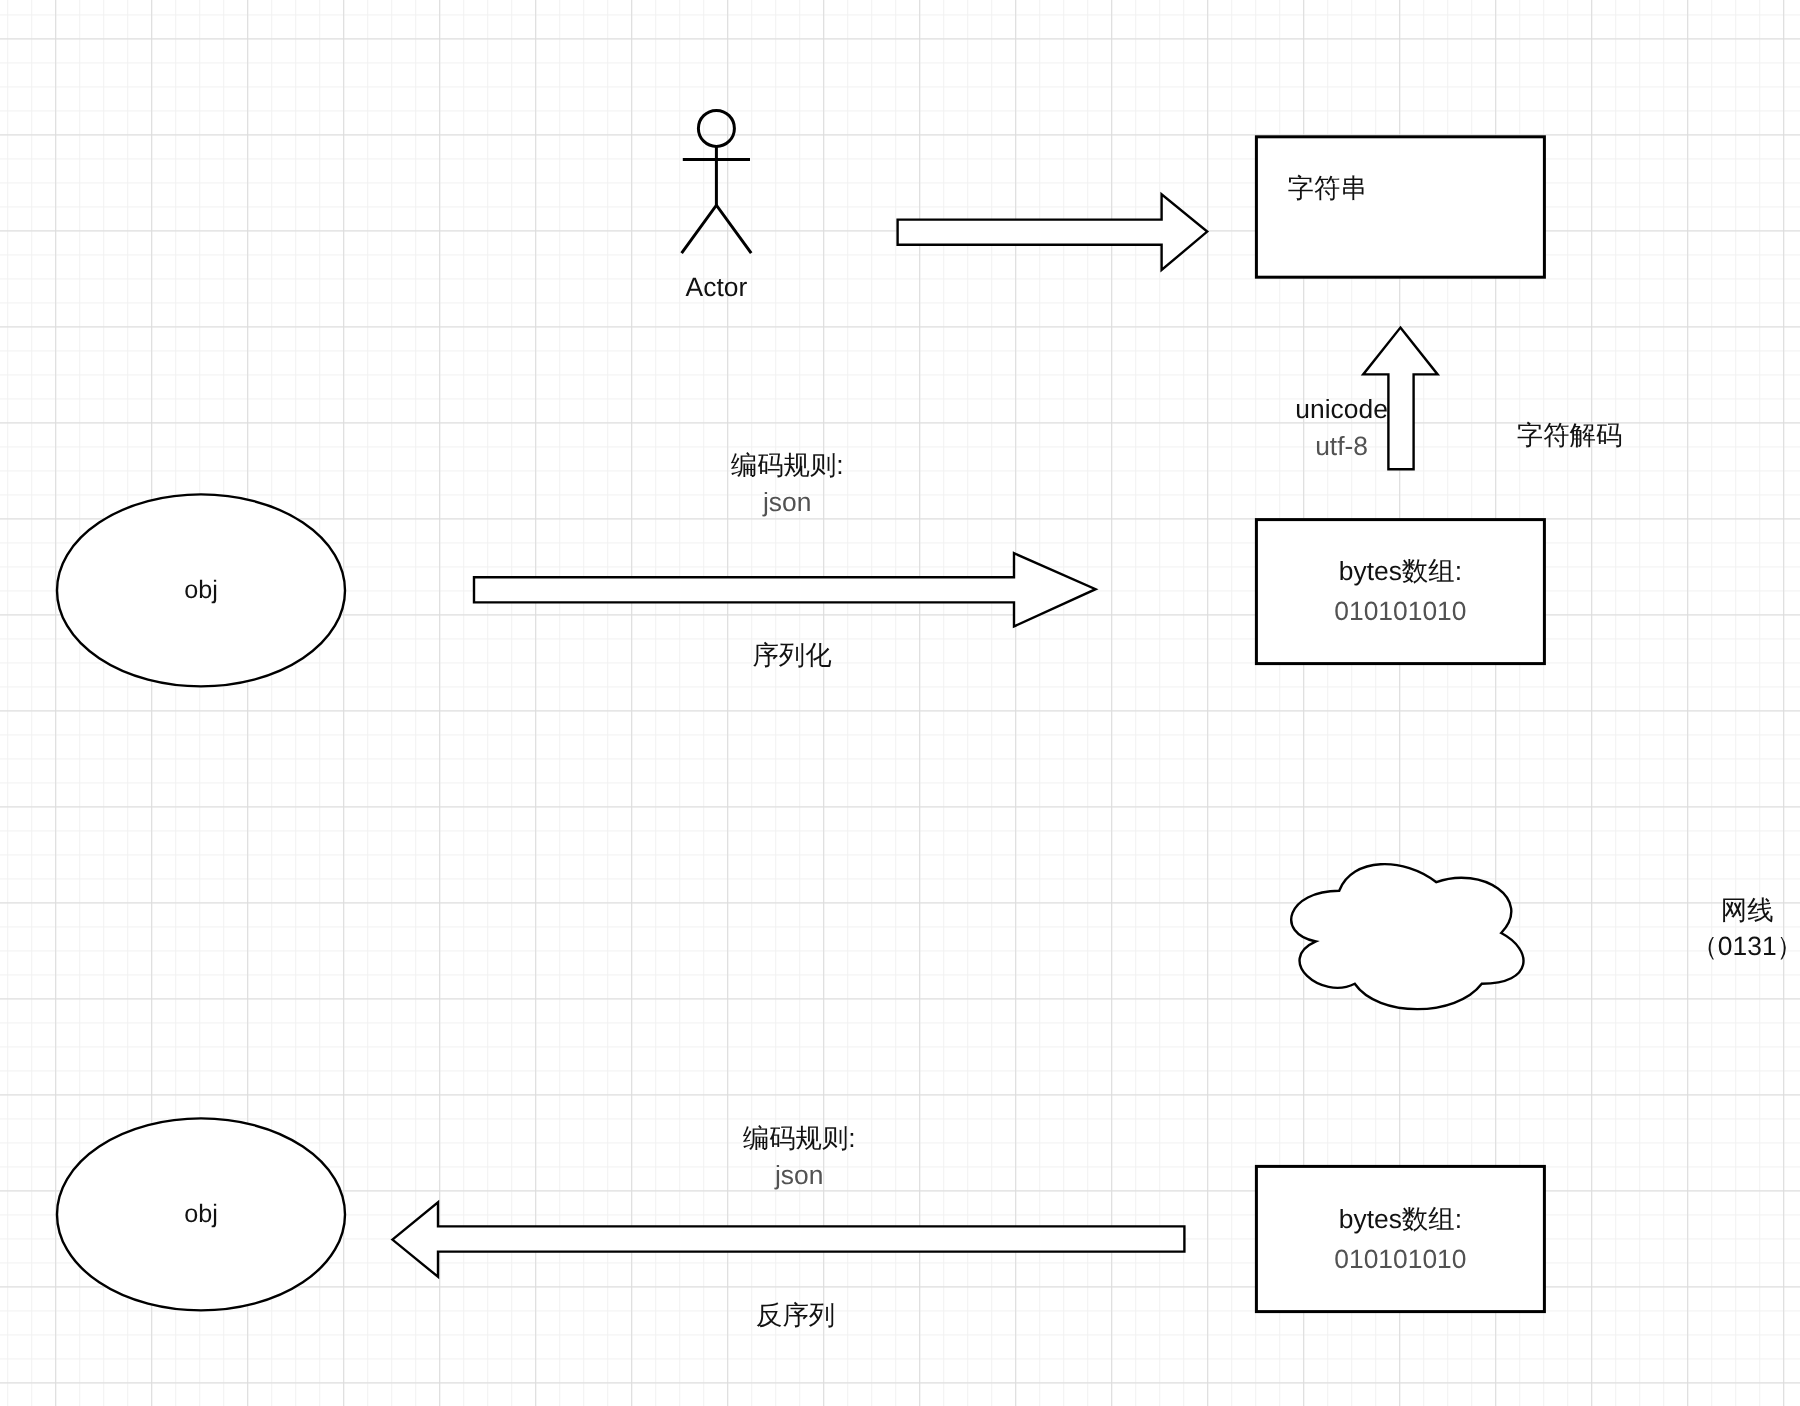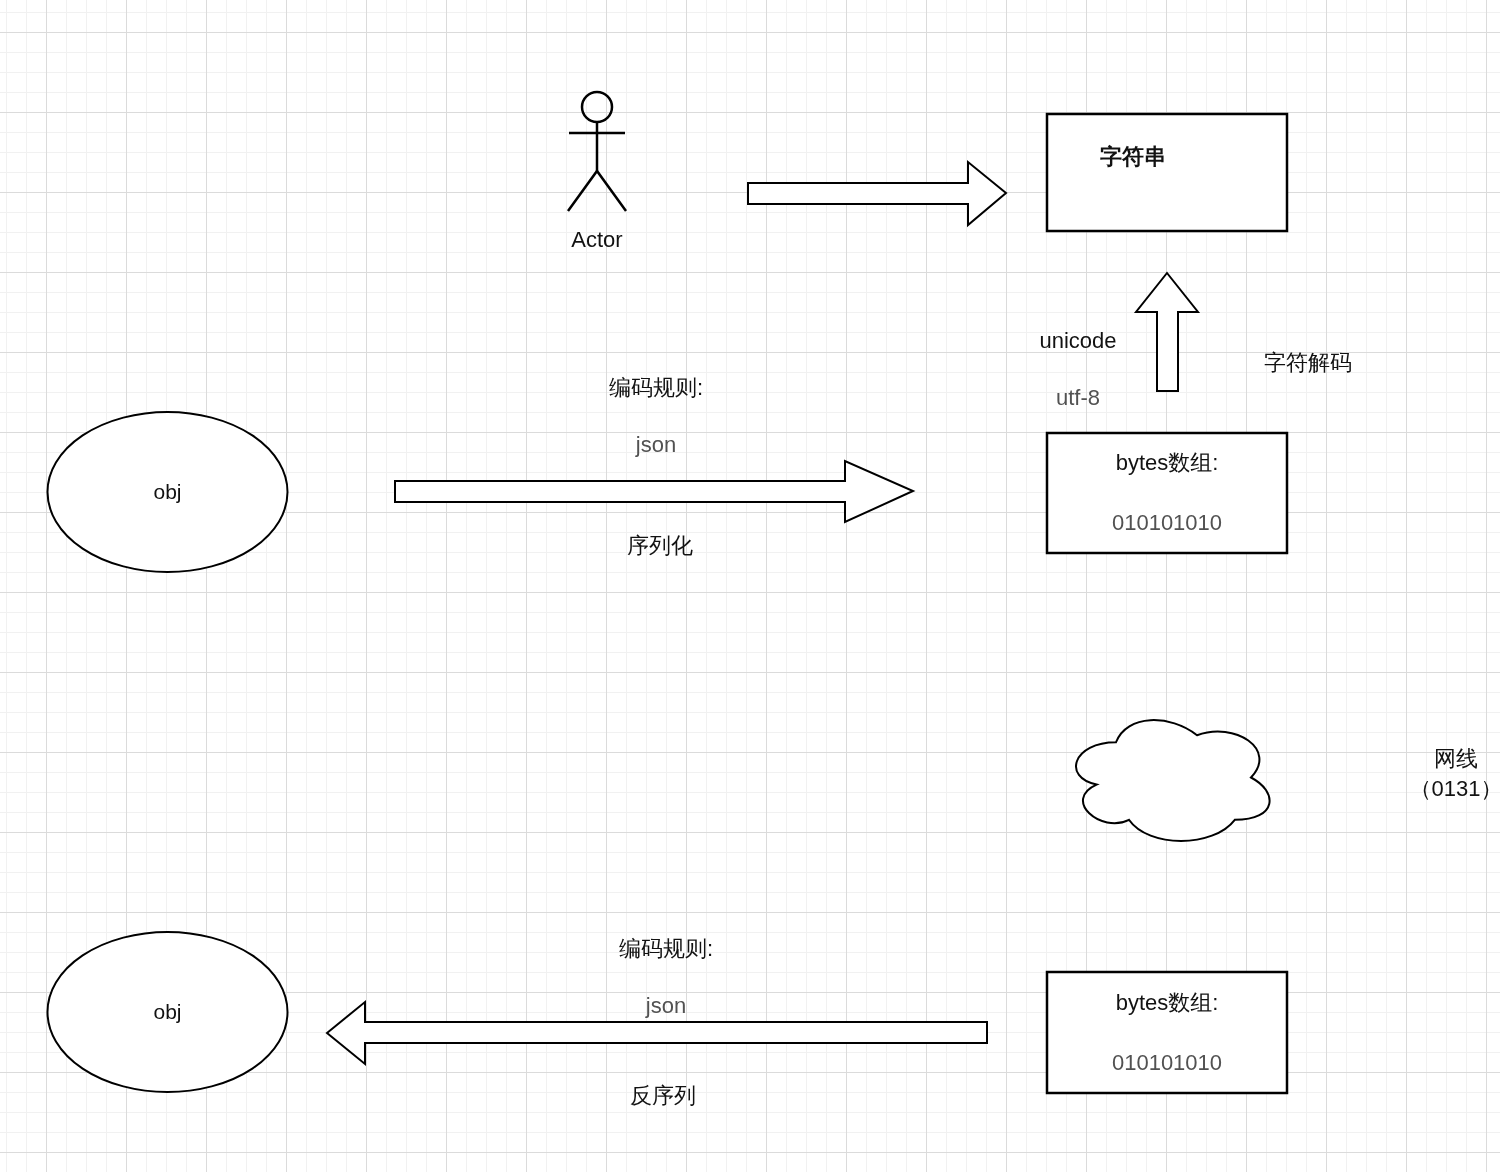--- a/index.html
+++ b/index.html
@@ -26,21 +26,21 @@
   .rectshape{fill:#ffffff;stroke:#000000;stroke-width:2.5;}
   .stick{fill:none;stroke:#000000;stroke-width:2.5;}
   .label{
     position:absolute;
     font-size:22px;
     color:#121212;
     white-space:nowrap;
     text-align:center;
   }
   .centered{transform:translateX(-50%);}
-  .secondary{color:#525252;margin-top:26px;}
+  .secondary{color:#525252;}
   .boxtext{
     position:absolute;
     display:flex;
     align-items:center;
     justify-content:center;
     flex-direction:column;
     text-align:center;
     font-size:22px;
     color:#121212;
     line-height:34px;
@@ -85,23 +85,23 @@
 
     <ellipse class="shape" cx="167.5" cy="1012" rx="120" ry="80"></ellipse>
 
     <polygon class="shape" points="327,1033 365,1002 365,1022 987,1022 987,1043 365,1043 365,1064"></polygon>
 
     <rect class="rectshape" x="1047" y="972" width="240" height="121"></rect>
   </svg>
 
   <div class="label centered" style="left:597px;top:227px;">Actor</div>
 
-  <div class="boxtext" style="left:1013px;top:114px;width:240px;height:86px;font-weight:bold;">字符串</div>
+  <div class="boxtext" style="left:986px;top:114px;width:240px;height:86px;">字符串</div>
 
-  <div class="label centered twoline" style="left:1078px;top:325px;">
+  <div class="label centered twoline" style="left:1118px;top:325px;">
     <div>unicode</div>
     <div class="secondary">utf-8</div>
   </div>
 
   <div class="label centered" style="left:1308px;top:348px;">字符解码</div>
 
   <div class="boxtext" style="left:47px;top:412px;width:241px;height:160px;font-size:21px;">obj</div>
 
   <div class="label centered twoline" style="left:656px;top:372px;">
     <div>编码规则:</div>

